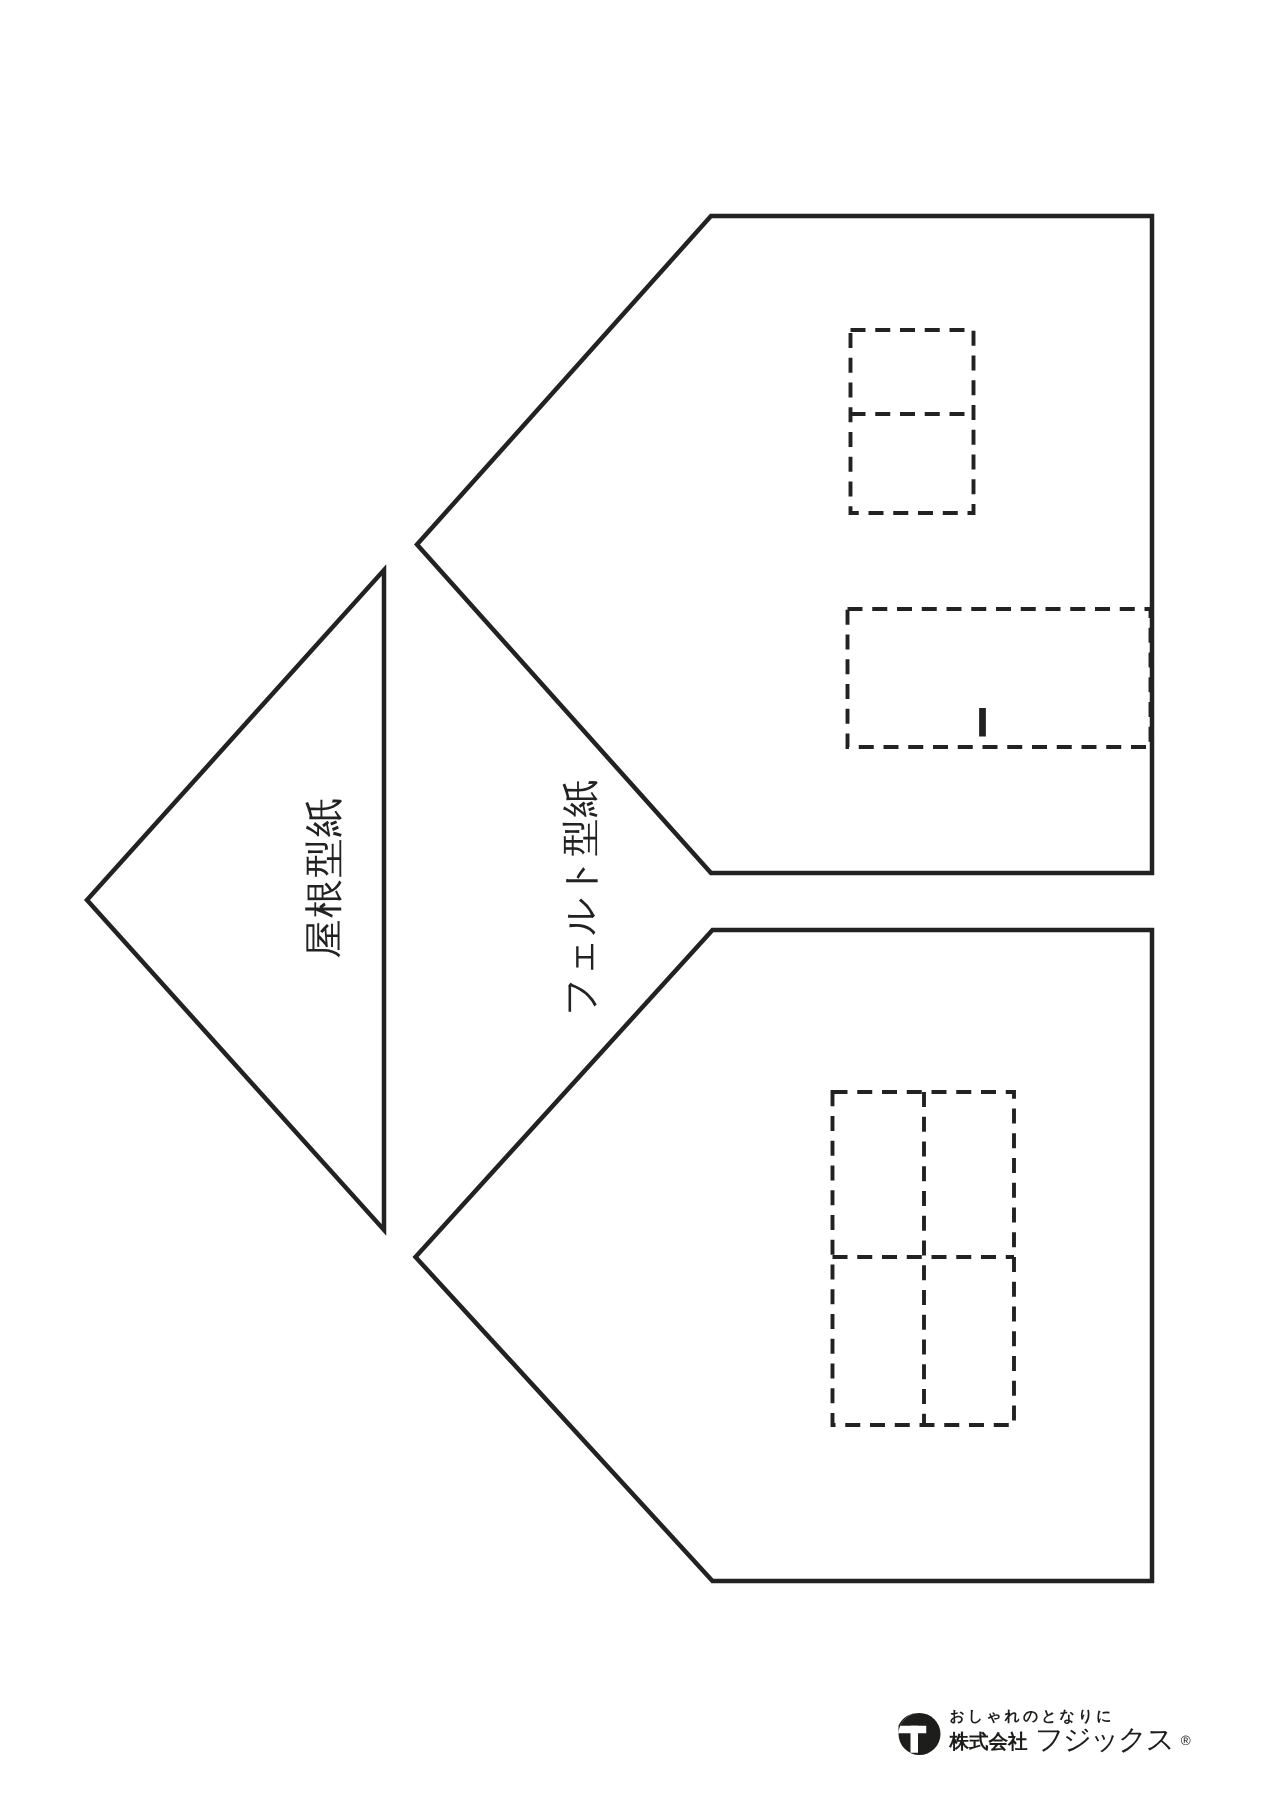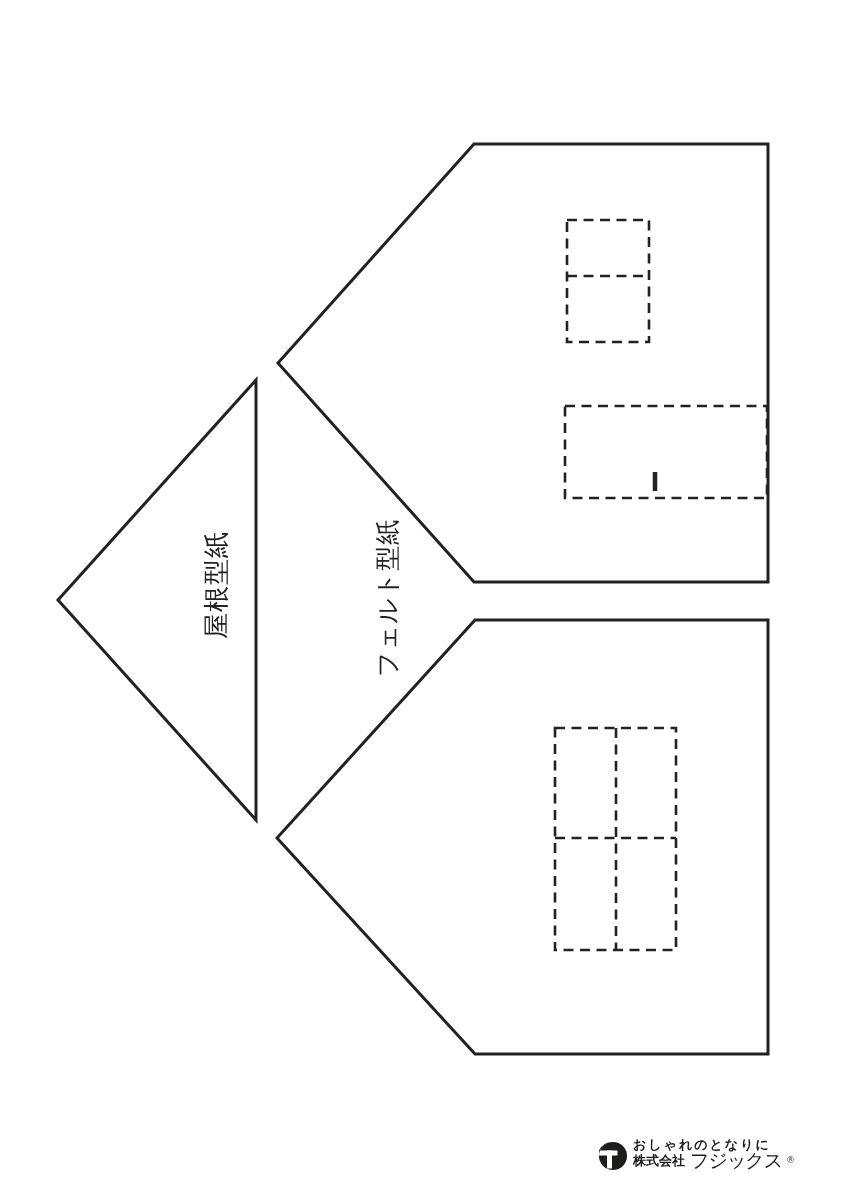--- a/index.html
+++ b/index.html
@@ -66,21 +66,21 @@
   .logo-mark {
     display: block;
     flex: 0 0 auto;
   }
   .logo-text {
     display: flex;
     flex-direction: column;
     justify-content: center;
   }
   .logo-tagline {
-    font-size: 13px;
+    font-size: 10px;
     font-weight: bold;
     color: #1d1d1b;
     letter-spacing: 2px;
     line-height: 10px;
     white-space: nowrap;
   }
   .logo-brand-row {
     display: flex;
     align-items: flex-end;
     gap: 5px;

